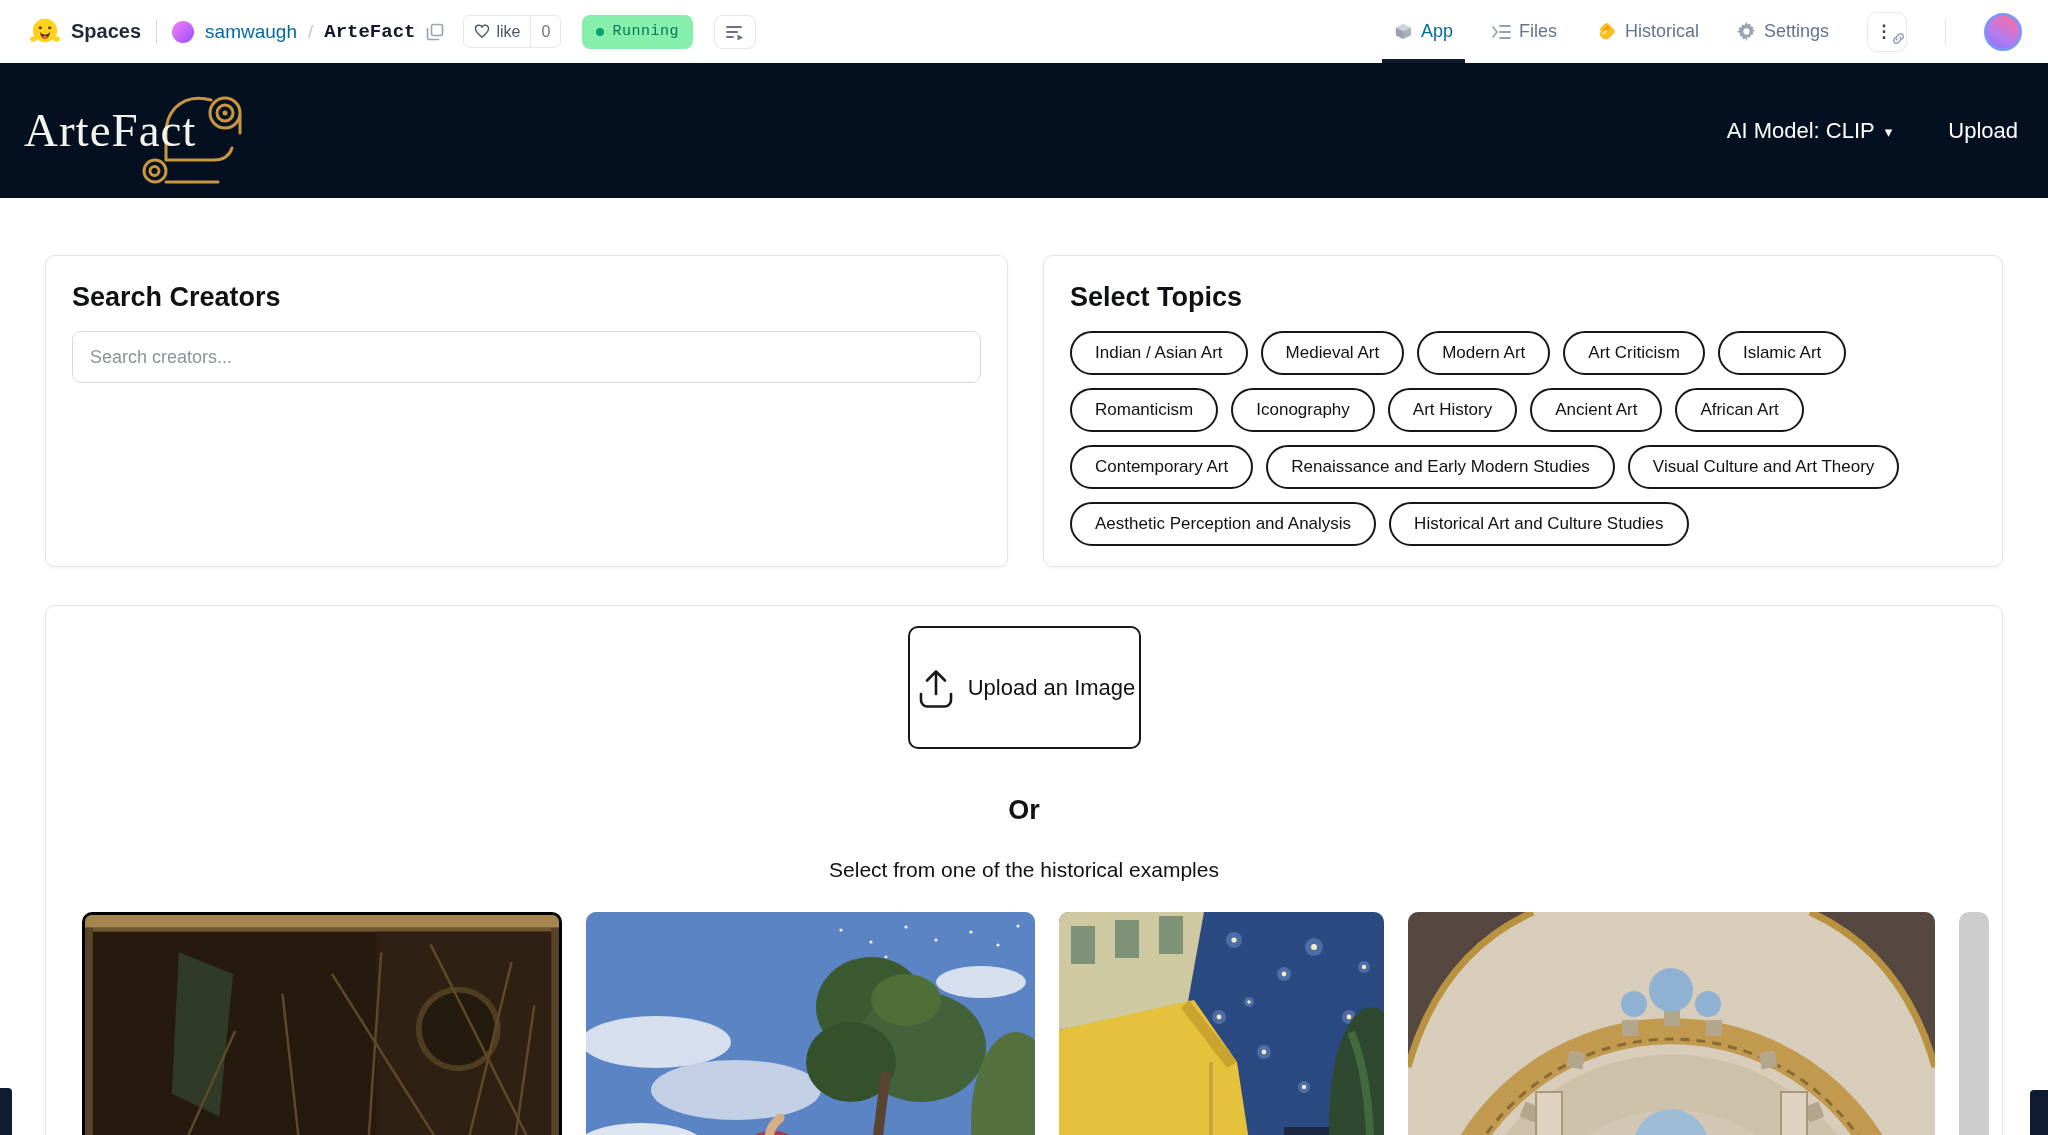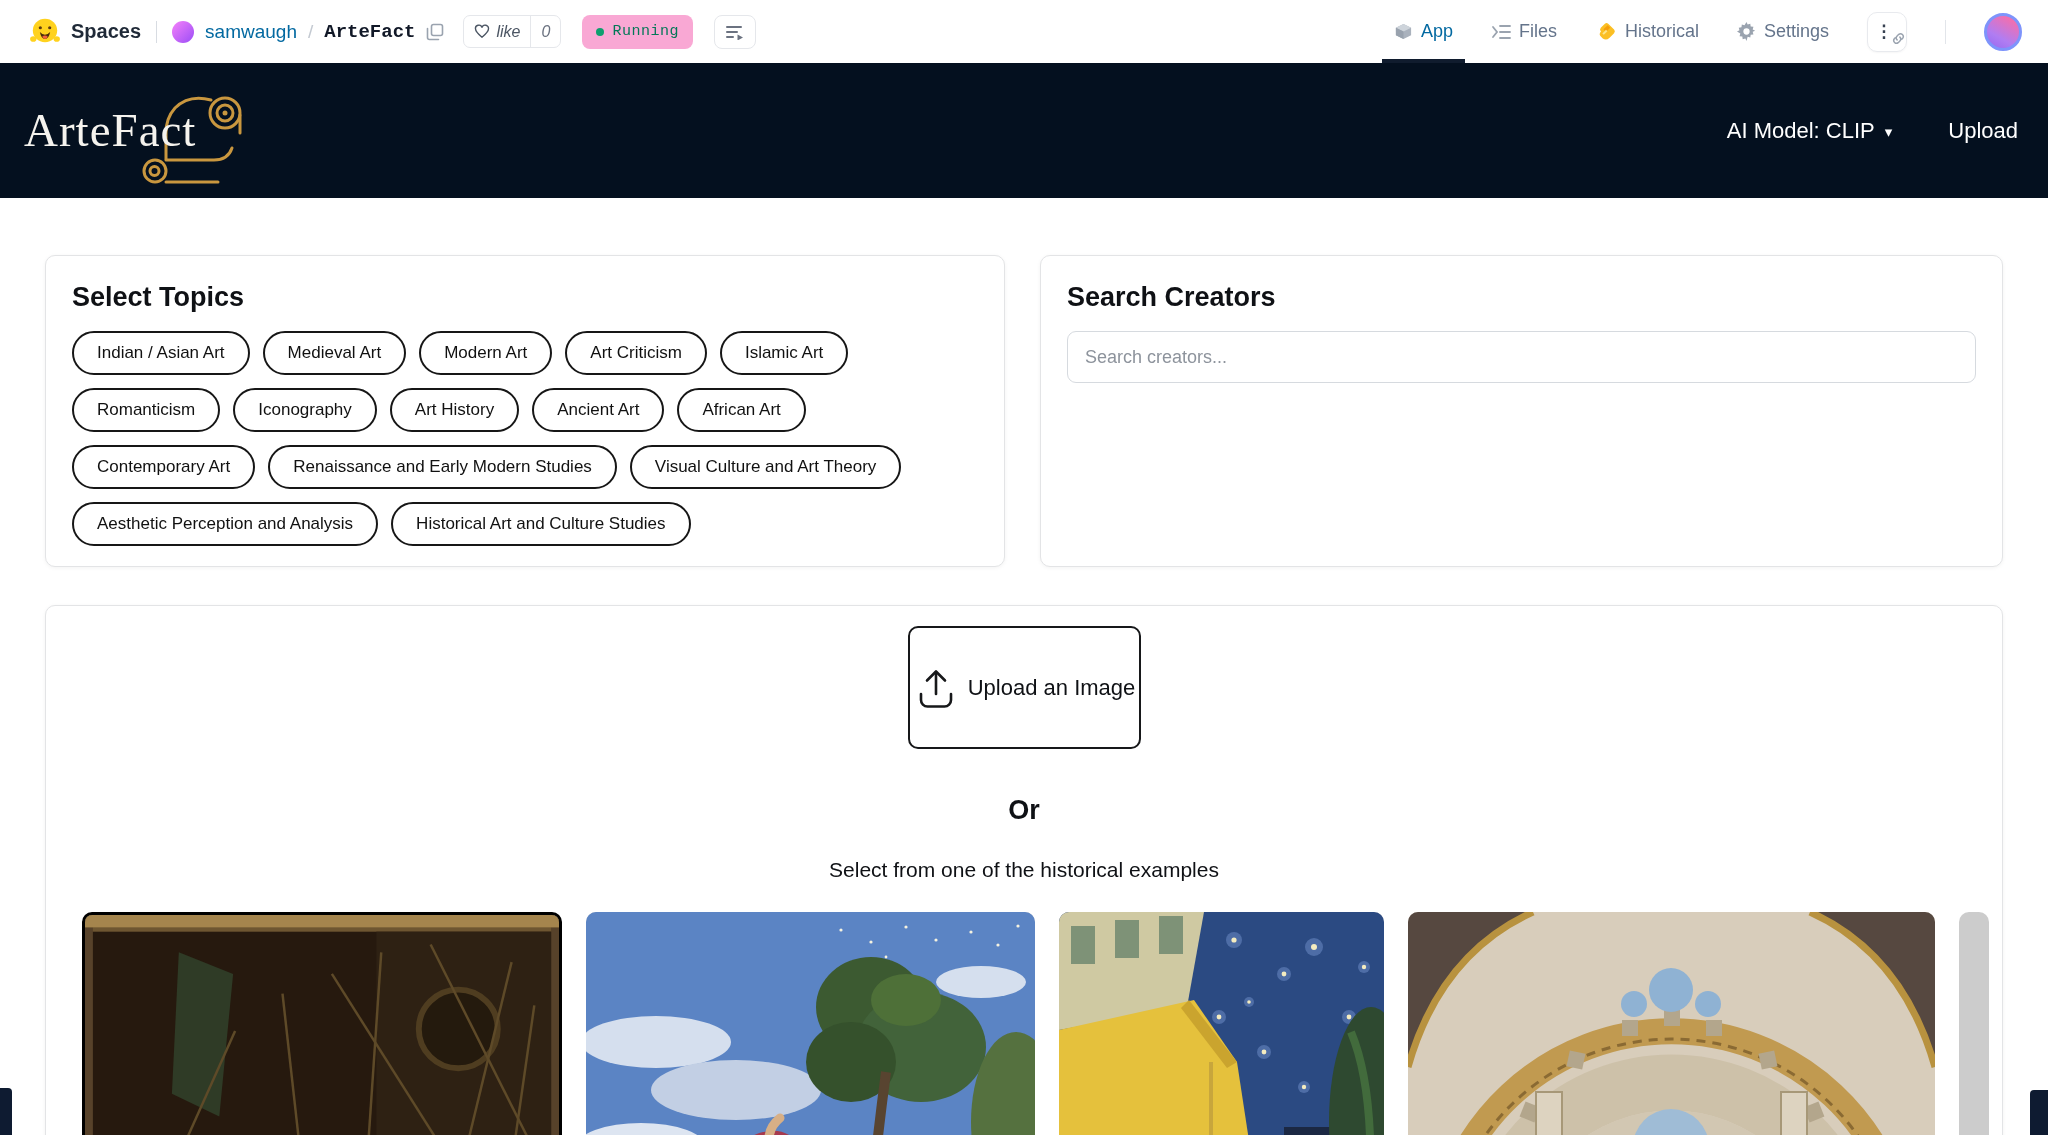--- a/index.html
+++ b/index.html
@@ -13,26 +13,26 @@
   .brand { font-size:20px; font-weight:700; color:#1f2937; cursor:pointer; }
   .tb-sep { width:1px; height:22px; background:#d8dce2; margin:0 4px; }
   .mini-avatar { width:22px; height:22px; border-radius:50%;
                  background:linear-gradient(135deg,#e879f9 15%,#a855f7 85%); }
   .owner { font-size:19px; color:#0369a1; cursor:pointer; }
   .slash { font-size:19px; color:#c3c9d1; }
   .space-name { font-size:19px; font-weight:700; color:#111827;
                 font-family:"Liberation Mono", monospace; cursor:pointer; }
   .icon-btn { display:inline-flex; align-items:center; cursor:pointer; }
   .like-btn { display:flex; align-items:center; height:33px; border:1px solid #e5e7eb;
-              border-radius:7px; overflow:hidden; cursor:pointer; background:#fff; margin-left:8px;font-style:italic;}
+              border-radius:7px; overflow:hidden; cursor:pointer; background:#fff; margin-left:8px;}
   .like-left { display:flex; align-items:center; gap:6px; padding:0 10px; font-size:16px;
                color:#4b5563; border-right:1px solid #e5e7eb; height:100%; }
   .like-count { padding:0 10px; font-size:16px; color:#6b7280; }
   .running-badge { display:flex; align-items:center; gap:8px; height:34px; padding:0 14px;
-                   background:#f9a8d4; border-radius:8px; margin-left:10px; cursor:pointer; }
+                   background:#86efac; border-radius:8px; margin-left:10px; cursor:pointer; }
   .running-dot { width:8px; height:8px; border-radius:50%; background:#0e9f6e; }
   .running-text { font-family:"Liberation Mono", monospace; font-size:15px; color:#047857;
                   letter-spacing:0.5px; }
   .logs-btn { width:42px; height:34px; border:1px solid #e5e7eb; border-radius:8px;
               display:flex; align-items:center; justify-content:center; margin-left:10px;
               cursor:pointer; background:#fff; }
 
   .tb-right { margin-left:auto; display:flex; align-items:stretch; gap:38px; }
   .tab { display:flex; align-items:center; gap:8px; font-size:18px; color:#64748b;
          cursor:pointer; position:relative; }
@@ -229,44 +229,44 @@
       <span>AI Model: CLIP</span>
       <span class="caret">▾</span>
     </span>
     <span class="about-link">Upload</span>
   </nav>
 </header>
 
 <main class="content">
   <div class="cards-row">
 
+    <section class="card creators-card">
+      <h2 class="card-title">Search Creators</h2>
+      <input class="search-input" type="text" placeholder="Search creators..." style="">
+    </section>
+
     <section class="card topics-card">
       <h2 class="card-title">Select Topics</h2>
       <div class="pills">
         <button class="pill">Indian / Asian Art</button>
         <button class="pill">Medieval Art</button>
         <button class="pill">Modern Art</button>
         <button class="pill">Art Criticism</button>
         <button class="pill">Islamic Art</button>
         <button class="pill">Romanticism</button>
         <button class="pill">Iconography</button>
         <button class="pill">Art History</button>
         <button class="pill">Ancient Art</button>
         <button class="pill">African Art</button>
         <button class="pill">Contemporary Art</button>
         <button class="pill">Renaissance and Early Modern Studies</button>
         <button class="pill">Visual Culture and Art Theory</button>
         <button class="pill">Aesthetic Perception and Analysis</button>
         <button class="pill">Historical Art and Culture Studies</button>
       </div>
-    </section>
-
-    <section class="card creators-card">
-      <h2 class="card-title">Search Creators</h2>
-      <input class="search-input" type="text" placeholder="Search creators..." style="">
     </section>
   </div>
 
   <section class="card main-card">
     <button class="upload-btn">
       <svg width="46" height="42" viewBox="0 0 46 42" fill="none" stroke="#17181a" stroke-width="2.6" stroke-linecap="round" stroke-linejoin="round">
         <path d="M23 27 V5"></path>
         <path d="M14 13.5 L23 4.5 L32 13.5"></path>
         <path d="M8 27 v6 a6.5 6.5 0 0 0 6.5 6.5 h17 a6.5 6.5 0 0 0 6.5 -6.5 v-6"></path>
       </svg>

